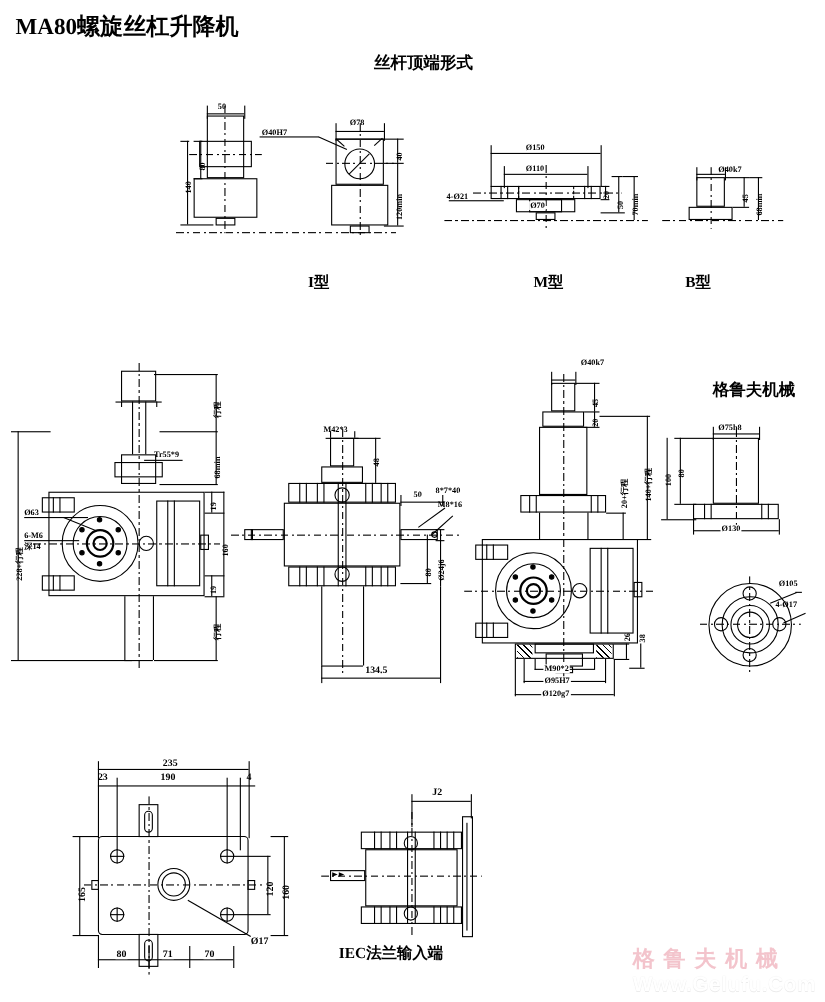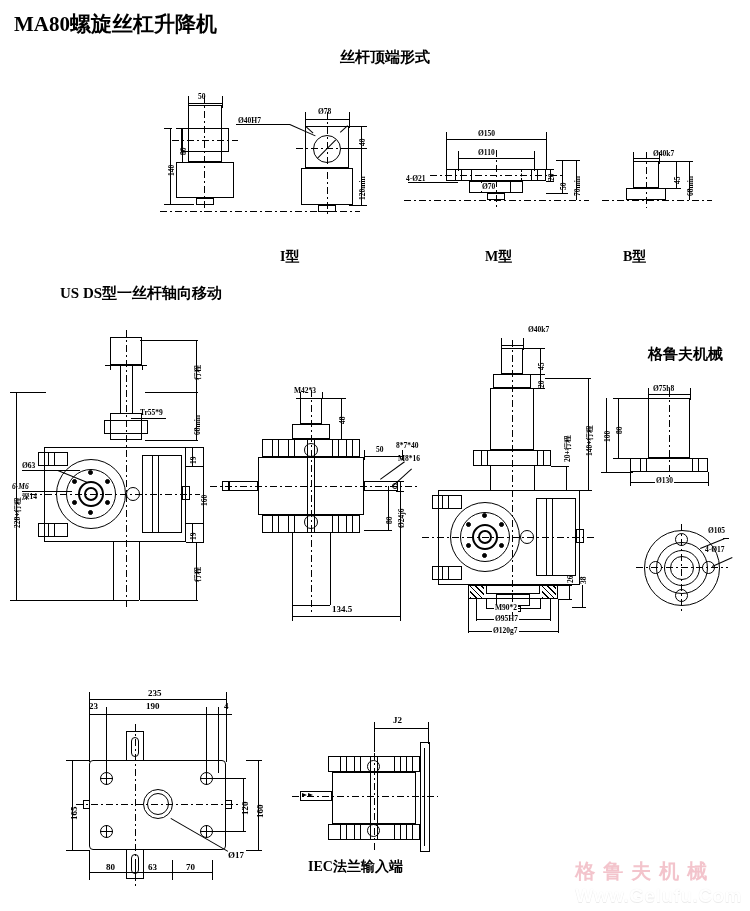--- a/index.html
+++ b/index.html
@@ -188,21 +188,20 @@
     <div class="ln h" style="left:666px;top:188px;width:15px;"></div>
     <div class="ln v" style="left:676px;top:161px;height:27px;"></div>
     <div class="dim v" style="left:674px;top:184px;">45</div>
 
     <div class="ln v" style="left:689px;top:161px;height:39px;"></div>
     <div class="ln h" style="left:681px;top:161px;width:12px;"></div>
     <div class="dim v" style="left:687px;top:196px;">68min</div>
   </div>
   <div class="view-label" style="left:623px;top:248px;">B型</div>
 
-  <div class="sec-title" style="left:60px;top:284px;">US  DS型一丝杆轴向移动</div>
 
   <div>
 
     <div class="rect" style="left:110px;top:337px;width:32px;height:28px;"></div>
     <div class="ln h" style="left:105px;top:365px;width:42px;"></div>
     <div class="ln v" style="left:110px;top:365px;height:5px;"></div>
     <div class="ln v" style="left:142px;top:365px;height:5px;"></div>
 
     <div class="ln v" style="left:120px;top:365px;height:48px;"></div>
     <div class="ln v" style="left:132px;top:365px;height:48px;"></div>
@@ -276,21 +275,21 @@
     <div class="ln v" style="left:16px;top:392px;height:208px;"></div>
     <div class="ln h" style="left:10px;top:392px;width:36px;"></div>
     <div class="ln h" style="left:10px;top:600px;width:110px;"></div>
     <div class="dim v" style="left:14px;top:528px;">228+行程</div>
 
     <div class="ln h" style="left:22px;top:470px;width:58px;"></div>
     <div class="ln" style="left:58px;top:470px;width:32px;height:1px;transform:rotate(22deg);transform-origin:left top;"></div>
     <div class="dim" style="left:22px;top:462px;">Ø63</div>
 
     <div class="ln h" style="left:22px;top:491px;width:50px;"></div>
-    <div class="dim" style="left:12px;top:483px;font-style:italic;">6-M6</div>
+    <div class="dim" style="left:22px;top:483px;">6-M6</div>
     <div class="dim" style="left:22px;top:493px;">深14</div>
   </div>
 
   <div>
 
     <div class="rect" style="left:300px;top:398px;width:22px;height:26px;"></div>
     <div class="ln h" style="left:296px;top:398px;width:30px;"></div>
     <div class="rect" style="left:292px;top:424px;width:38px;height:15px;"></div>
 
     <div class="rect" style="left:262px;top:439px;width:98px;height:18px;"></div>
@@ -586,21 +585,21 @@
 
     <div class="ln" style="left:171px;top:818px;width:66px;height:1px;transform:rotate(30deg);transform-origin:left top;"></div>
     <div class="dim big" style="left:228px;top:851px;">Ø17</div>
 
     <div class="ln v" style="left:89px;top:850px;height:30px;"></div>
     <div class="ln v" style="left:135px;top:860px;height:20px;"></div>
     <div class="ln v" style="left:172px;top:860px;height:20px;"></div>
     <div class="ln v" style="left:212px;top:860px;height:20px;"></div>
     <div class="ln h" style="left:89px;top:872px;width:123px;"></div>
     <div class="dim big" style="left:105px;top:863px;background:#fff;padding:0 1px;">80</div>
-    <div class="dim big" style="left:147px;top:863px;background:#fff;padding:0 1px;">63</div>
+    <div class="dim big" style="left:147px;top:863px;background:#fff;padding:0 1px;">71</div>
     <div class="dim big" style="left:185px;top:863px;background:#fff;padding:0 1px;">70</div>
   </div>
 
   <div>
     <div class="rect" style="left:328px;top:756px;width:92px;height:16px;"></div>
     <div class="rect" style="left:332px;top:772px;width:84px;height:52px;"></div>
     <div class="rect" style="left:328px;top:824px;width:92px;height:16px;"></div>
     <div class="ln v" style="left:340px;top:756px;height:16px;"></div>
     <div class="ln v" style="left:346px;top:756px;height:16px;"></div>
     <div class="ln v" style="left:354px;top:756px;height:16px;"></div>

